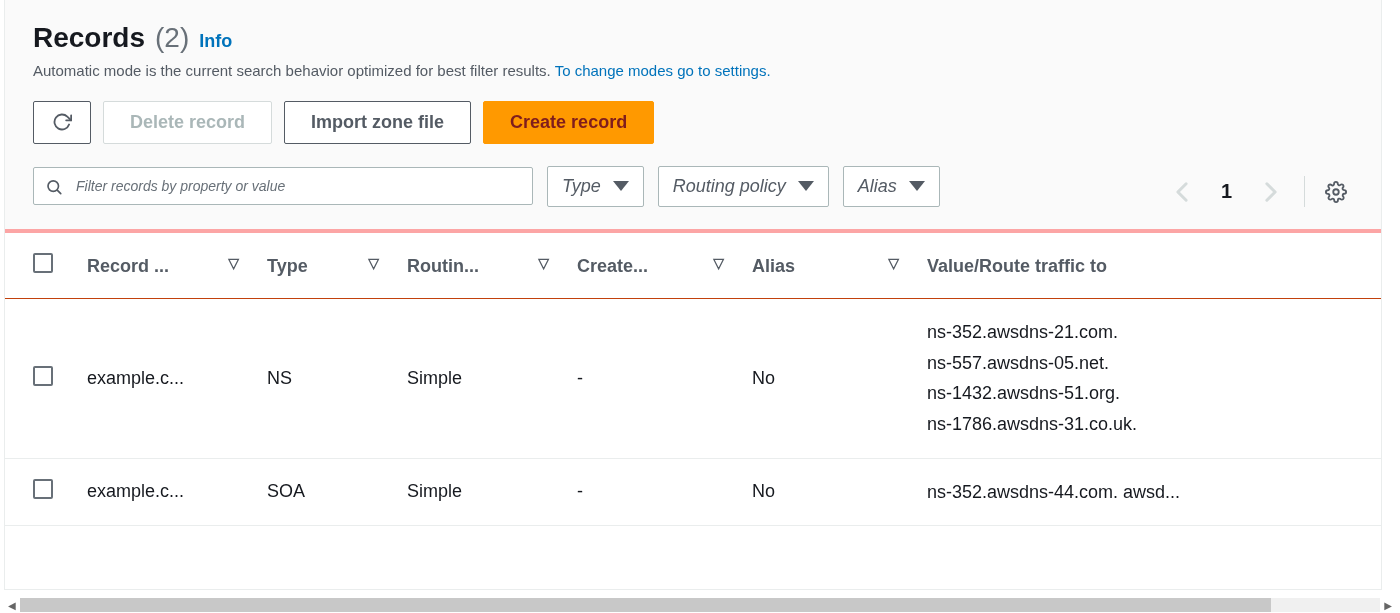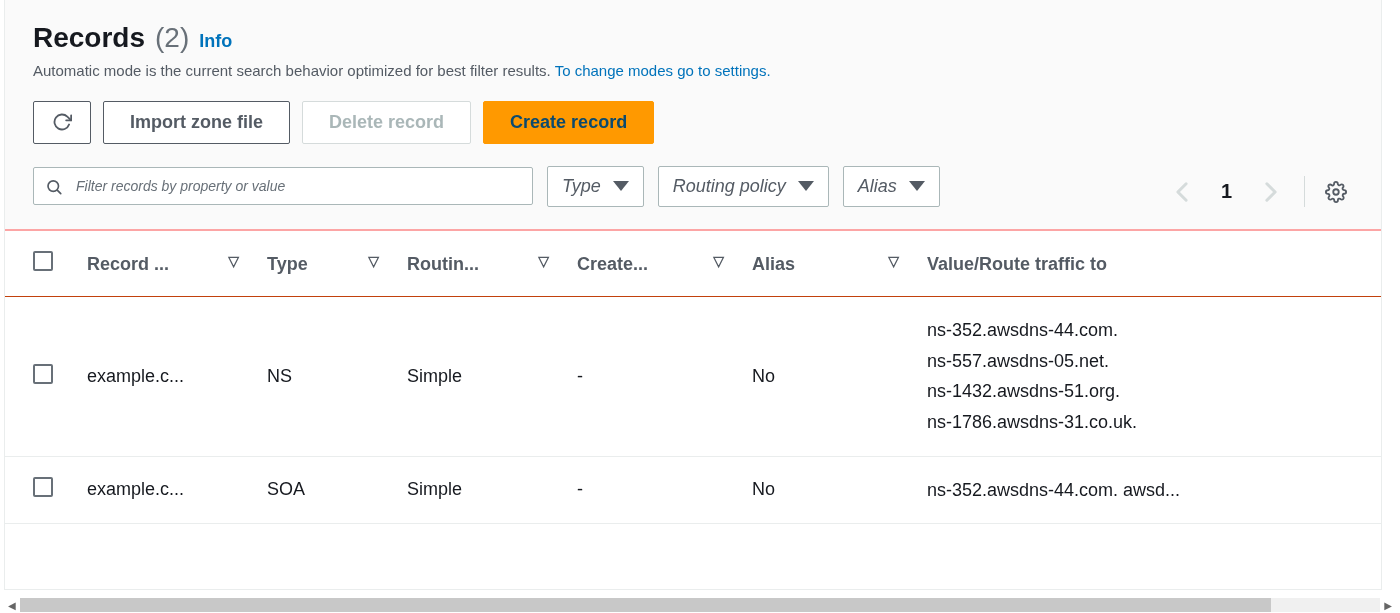--- a/index.html
+++ b/index.html
@@ -21,21 +21,21 @@
     border-top: none;
     background: #fff;
     height: 590px;
     margin-right: 14px;
     display: flex;
     flex-direction: column;
   }
   .header-zone {
     background: #fafafa;
     padding: 22px 28px 22px 28px;
-    border-bottom: 2px solid #fca5a5;
+    border-bottom: 4px solid #fca5a5;
   }
   .title-row {
     display: flex;
     align-items: baseline;
     gap: 10px;
   }
   .title {
     font-size: 28px;
     font-weight: 700;
     color: #16191f;
@@ -87,21 +87,21 @@
     color: #aab7b8;
     cursor: default;
   }
   .btn.normal {
     border-color: #545b64;
     color: #545b64;
   }
   .btn.primary {
     background: #ff9900;
     border-color: #ff9900;
-    color: #0c4a6e;
+    color: #7f1d1d;
   }
   .filter-row {
     display: flex;
     align-items: center;
     gap: 14px;
     margin-top: 22px;
     flex-wrap: nowrap;
   }
   .filter-input-wrap {
     position: relative;
@@ -279,22 +279,22 @@
         <span>Automatic mode is the current search behavior optimized for best filter results. </span><span class="subtitle-link">To change modes go to settings.</span>
       </div>
 
       <div class="toolbar">
         <button class="btn icon-btn normal">
           <svg class="icon" width="20" height="20" viewBox="0 0 24 24" fill="none" stroke="#545b64" stroke-width="2.2" stroke-linecap="round" stroke-linejoin="round">
               <polyline points="23 4 23 10 17 10"></polyline>
               <path d="M20.49 15a9 9 0 1 1-2.12-9.36L23 10"></path>
             </svg>
         </button>
+        <button class="btn disabled">Delete record</button>
         <button class="btn normal">Import zone file</button>
-        <button class="btn disabled">Delete record</button>
         <button class="btn primary">Create record</button>
       </div>
 
       <div class="filter-row">
         <div class="filter-input-wrap">
           <span class="search-icon">
             <svg class="icon" width="18" height="18" viewBox="0 0 24 24" fill="none" stroke="#545b64" stroke-width="2.2" stroke-linecap="round">
                 <circle cx="11" cy="11" r="7"></circle>
                 <line x1="21" y1="21" x2="16.65" y2="16.65"></line>
               </svg>
@@ -385,21 +385,21 @@
         </thead>
         <tbody id="records-tbody">
         <tr>
               <td><span class="checkbox"></span></td>
               <td>example.c...</td>
               <td>NS</td>
               <td>Simple</td>
               <td>-</td>
               <td>No</td>
               <td class="value-lines multi">
-                <div>ns-352.awsdns-44.com.</div>
+                <div>ns-352.awsdns-21.com.</div>
                 <div>ns-557.awsdns-05.net.</div>
                 <div>ns-1432.awsdns-51.org.</div>
                 <div>ns-1786.awsdns-31.co.uk.</div>
               </td>
             </tr>
             <tr>
               <td><span class="checkbox"></span></td>
               <td>example.c...</td>
               <td>SOA</td>
               <td>Simple</td>

